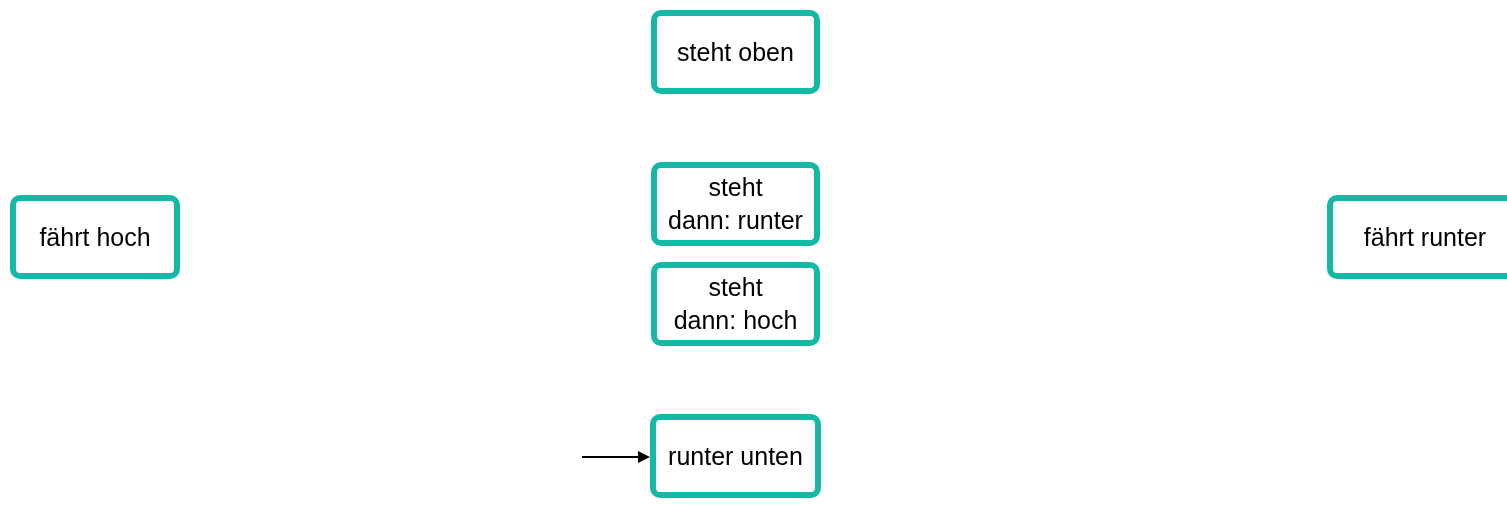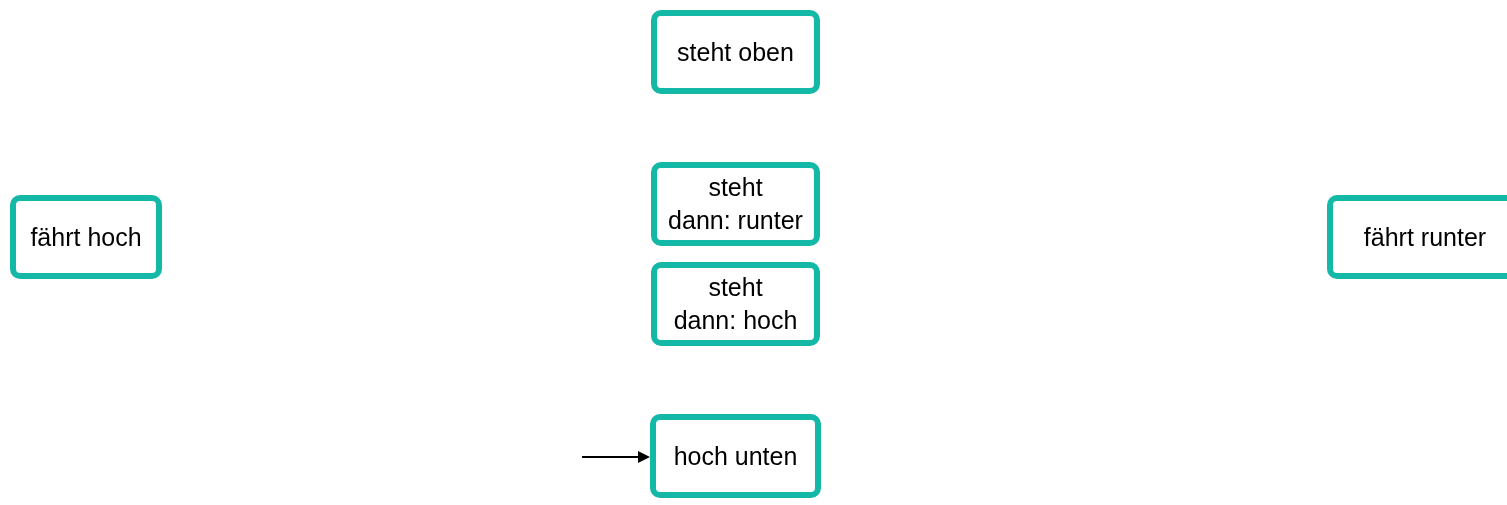--- a/index.html
+++ b/index.html
@@ -33,21 +33,21 @@
     white-space: pre-line;
     text-align: center;
     font-size: 25px;
     line-height: 33px;
     color: #000000;
   }
   #node-steht-oben        { left: 651px;  top: 10px;  width: 169px; height: 84px; }
   #node-steht-dann-runter { left: 651px;  top: 162px; width: 169px; height: 84px; }
   #node-steht-dann-hoch   { left: 651px;  top: 262px; width: 169px; height: 84px; }
   #node-steht-unten       { left: 650px;  top: 414px; width: 171px; height: 84px; }
-  #node-faehrt-hoch       { left: 10px;   top: 195px; width: 152px; height: 84px; align-items: center; }
+  #node-faehrt-hoch       { left: 10px;   top: 195px; width: 170px; height: 84px; align-items: center; }
   #node-faehrt-runter     { left: 1327px; top: 195px; width: 196px; height: 84px; }
   .initial-arrow {
     position: absolute;
     left: 580px;
     top: 447px;
     width: 72px;
     height: 20px;
   }
 </style>
 </head>
@@ -63,21 +63,21 @@
     <span class="node-label">steht
 dann: runter</span>
   </div>
 
   <div class="node" id="node-steht-dann-hoch">
     <span class="node-label">steht
 dann: hoch</span>
   </div>
 
   <div class="node" id="node-steht-unten">
-    <span class="node-label">hoch unten</span>
+    <span class="node-label">runter unten</span>
   </div>
 
   <div class="node" id="node-faehrt-hoch">
     <span class="node-label">fährt hoch</span>
   </div>
 
   <div class="node" id="node-faehrt-runter">
     <span class="node-label">fährt runter</span>
   </div>
 

